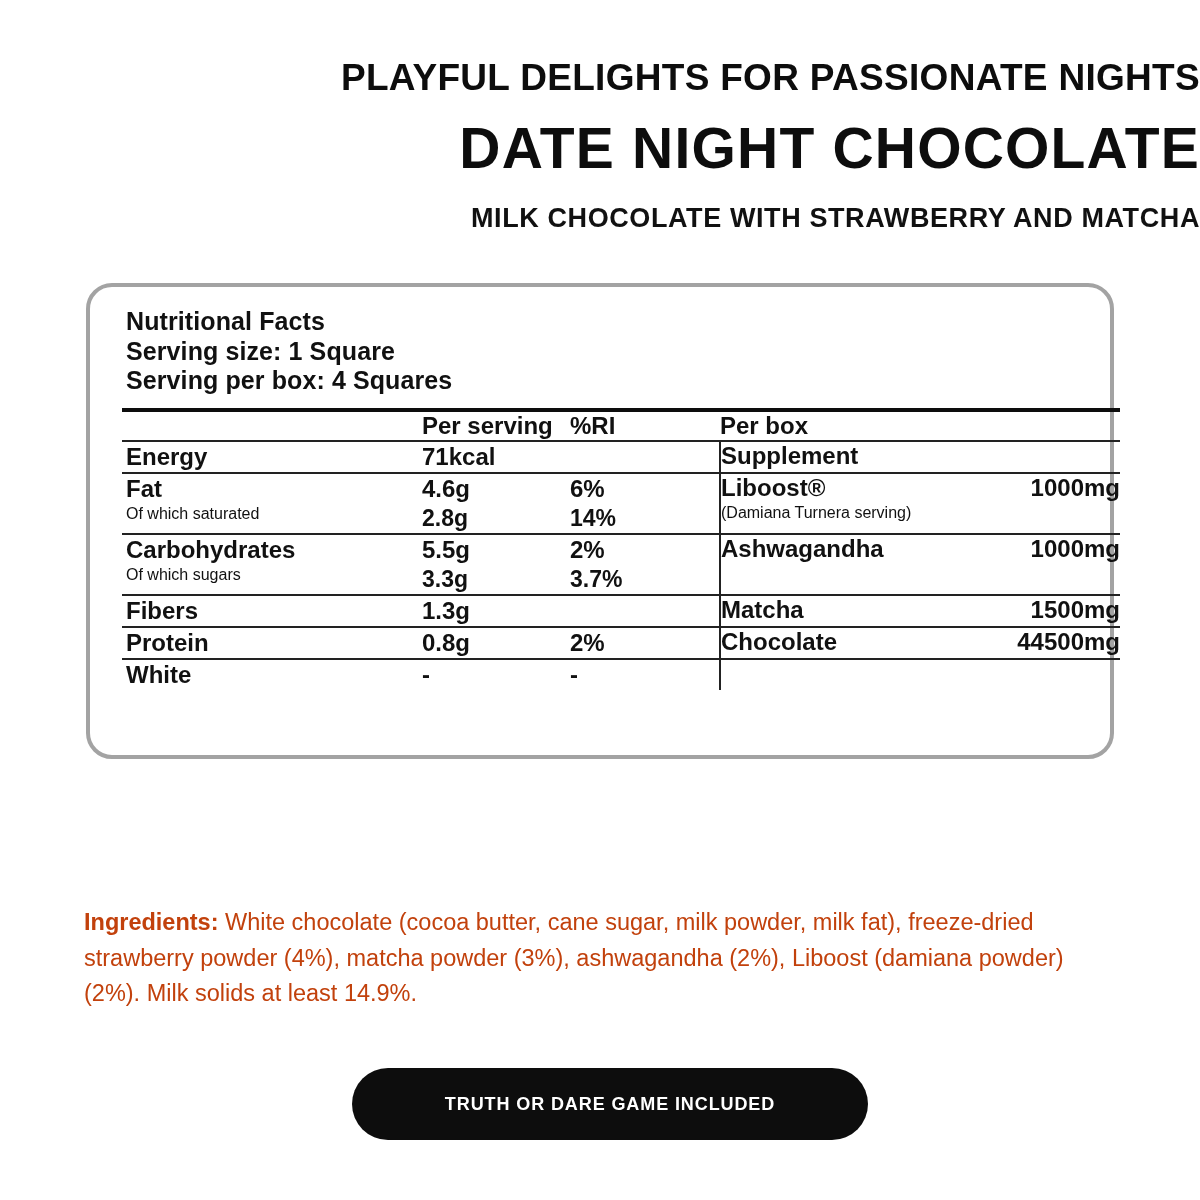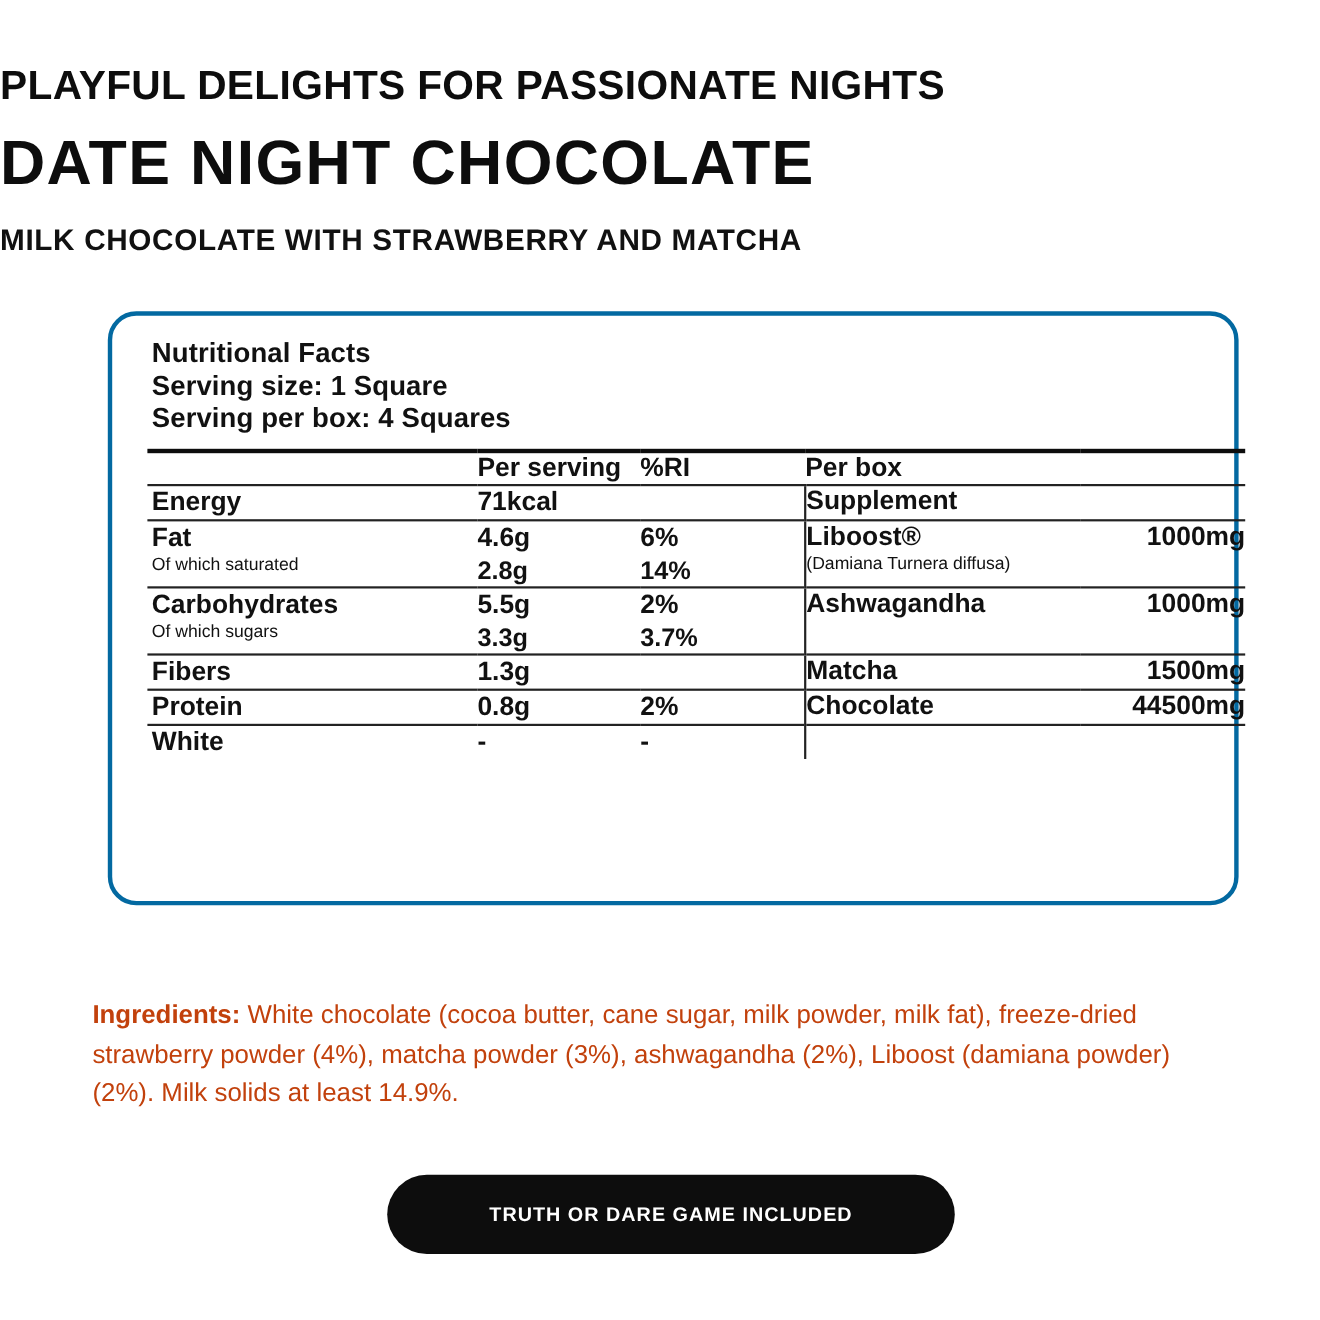--- a/index.html
+++ b/index.html
@@ -16,21 +16,21 @@
   }
   .page {
     width: 1200px;
     height: 1200px;
     position: relative;
     box-sizing: border-box;
   }
 
   
   .header {
-    text-align: left;
+    text-align: right;
     padding-top: 58px;
   }
   .eyebrow {
     font-size: 37px;
     font-weight: 700;
     letter-spacing: 0.3px;
     color: #0d0d0d;
     line-height: 1.1;
   }
   .title {
@@ -45,25 +45,25 @@
     font-size: 27px;
     font-weight: 600;
     letter-spacing: 0.6px;
     margin-top: 24px;
     color: #111111;
   }
 
   
   .card {
     position: absolute;
-    left: 98px;
+    left: 86px;
     top: 283px;
     width: 1028px;
-    height: 540px;
-    border: 4px solid #0369a1;
+    height: 476px;
+    border: 4px solid #a3a3a3;
     border-radius: 26px;
     box-sizing: border-box;
     padding: 20px 30px 0 32px;
   }
   .facts-head {
     font-size: 25px;
     font-weight: 700;
     line-height: 1.18;
     letter-spacing: 0.1px;
     padding-left: 4px;
@@ -221,21 +221,21 @@
           <td class="cell">
             <div>4.6g</div>
             <div class="sub-val">2.8g</div>
           </td>
           <td class="cell">
             <div>6%</div>
             <div class="sub-val">14%</div>
           </td>
           <td class="sup-cell vsep">
             <div>Liboost®</div>
-            <div class="sup-latin">(Damiana Turnera diffusa)</div>
+            <div class="sup-latin">(Damiana Turnera serving)</div>
           </td>
           <td class="sup-val">1000mg</td>
         </tr>
 
         <tr class="rule-thin">
           <td class="cell name">
             <div>Carbohydrates</div>
             <div class="sub">Of which sugars</div>
           </td>
           <td class="cell">

